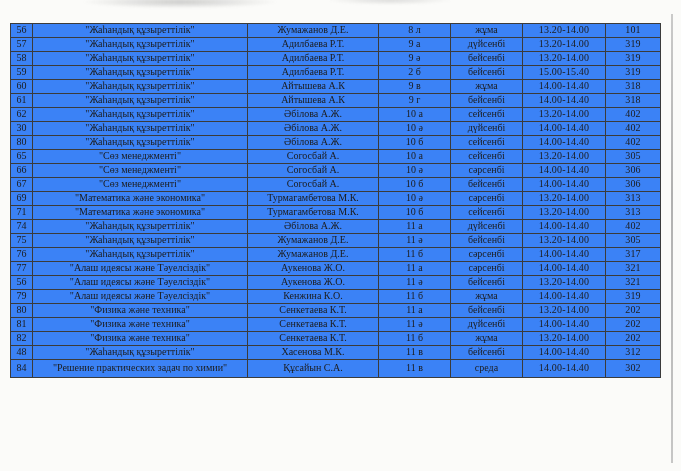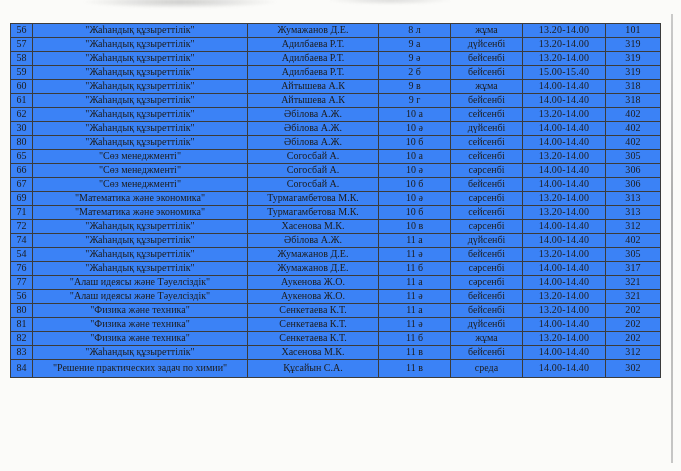--- a/index.html
+++ b/index.html
@@ -194,39 +194,30 @@
       <tr data-name="table-row">
         <td data-name="row-number-cell">71</td>
         <td data-name="subject-cell">"Математика және экономика"</td>
         <td data-name="teacher-cell">Турмагамбетова М.К.</td>
         <td data-name="grade-cell">10 б</td>
         <td data-name="day-cell">сейсенбі</td>
         <td data-name="time-cell">13.20-14.00</td>
         <td data-name="room-cell">313</td>
       </tr>
       <tr data-name="table-row">
-        <td data-name="row-number-cell">72</td>
-        <td data-name="subject-cell">"Жаһандық құзыреттілік"</td>
-        <td data-name="teacher-cell">Хасенова М.К.</td>
-        <td data-name="grade-cell">10 в</td>
-        <td data-name="day-cell">сәрсенбі</td>
-        <td data-name="time-cell">14.00-14.40</td>
-        <td data-name="room-cell">312</td>
-      </tr>
-      <tr data-name="table-row">
         <td data-name="row-number-cell">74</td>
         <td data-name="subject-cell">"Жаһандық құзыреттілік"</td>
         <td data-name="teacher-cell">Әбілова А.Ж.</td>
         <td data-name="grade-cell">11 а</td>
         <td data-name="day-cell">дүйсенбі</td>
         <td data-name="time-cell">14.00-14.40</td>
         <td data-name="room-cell">402</td>
       </tr>
       <tr data-name="table-row">
-        <td data-name="row-number-cell">54</td>
+        <td data-name="row-number-cell">75</td>
         <td data-name="subject-cell">"Жаһандық құзыреттілік"</td>
         <td data-name="teacher-cell">Жумажанов Д.Е.</td>
         <td data-name="grade-cell">11 ә</td>
         <td data-name="day-cell">бейсенбі</td>
         <td data-name="time-cell">13.20-14.00</td>
         <td data-name="room-cell">305</td>
       </tr>
       <tr data-name="table-row">
         <td data-name="row-number-cell">76</td>
         <td data-name="subject-cell">"Жаһандық құзыреттілік"</td>
@@ -248,20 +239,29 @@
       <tr data-name="table-row">
         <td data-name="row-number-cell">56</td>
         <td data-name="subject-cell">"Алаш идеясы және Тәуелсіздік"</td>
         <td data-name="teacher-cell">Аукенова Ж.О.</td>
         <td data-name="grade-cell">11 ә</td>
         <td data-name="day-cell">бейсенбі</td>
         <td data-name="time-cell">13.20-14.00</td>
         <td data-name="room-cell">321</td>
       </tr>
       <tr data-name="table-row">
+        <td data-name="row-number-cell">79</td>
+        <td data-name="subject-cell">"Алаш идеясы және Тәуелсіздік"</td>
+        <td data-name="teacher-cell">Кенжина К.О.</td>
+        <td data-name="grade-cell">11 б</td>
+        <td data-name="day-cell">жұма</td>
+        <td data-name="time-cell">14.00-14.40</td>
+        <td data-name="room-cell">319</td>
+      </tr>
+      <tr data-name="table-row">
         <td data-name="row-number-cell">80</td>
         <td data-name="subject-cell">"Физика және техника"</td>
         <td data-name="teacher-cell">Сенкетаева К.Т.</td>
         <td data-name="grade-cell">11 а</td>
         <td data-name="day-cell">бейсенбі</td>
         <td data-name="time-cell">13.20-14.00</td>
         <td data-name="room-cell">202</td>
       </tr>
       <tr data-name="table-row">
         <td data-name="row-number-cell">81</td>
@@ -275,21 +275,21 @@
       <tr data-name="table-row">
         <td data-name="row-number-cell">82</td>
         <td data-name="subject-cell">"Физика және техника"</td>
         <td data-name="teacher-cell">Сенкетаева К.Т.</td>
         <td data-name="grade-cell">11 б</td>
         <td data-name="day-cell">жұма</td>
         <td data-name="time-cell">13.20-14.00</td>
         <td data-name="room-cell">202</td>
       </tr>
       <tr data-name="table-row">
-        <td data-name="row-number-cell">83</td>
+        <td data-name="row-number-cell">48</td>
         <td data-name="subject-cell">"Жаһандық құзыреттілік"</td>
         <td data-name="teacher-cell">Хасенова М.К.</td>
         <td data-name="grade-cell">11 в</td>
         <td data-name="day-cell">бейсенбі</td>
         <td data-name="time-cell">14.00-14.40</td>
         <td data-name="room-cell">312</td>
       </tr>
       <tr data-name="table-row">
         <td data-name="row-number-cell">84</td>
         <td data-name="subject-cell">"Решение практических задач по химии"</td>

